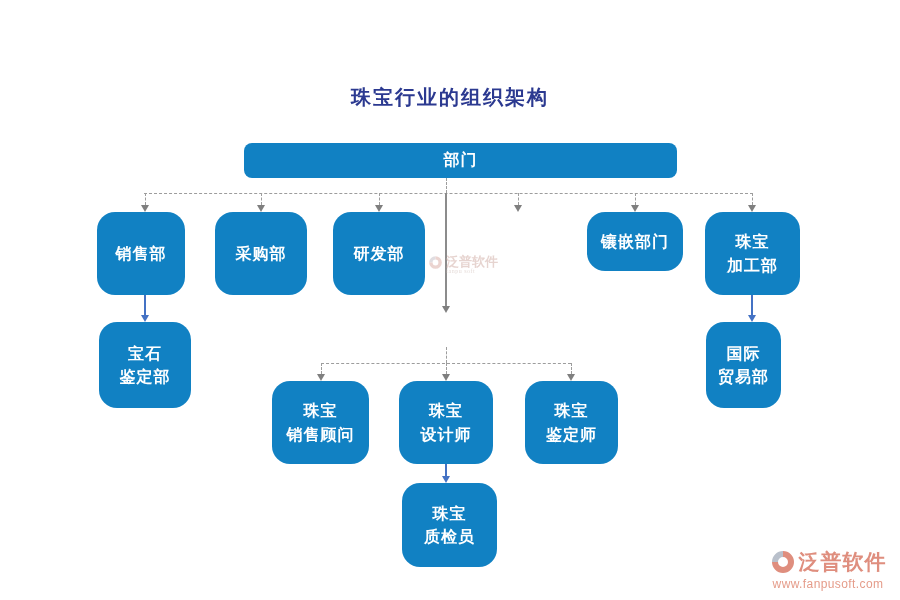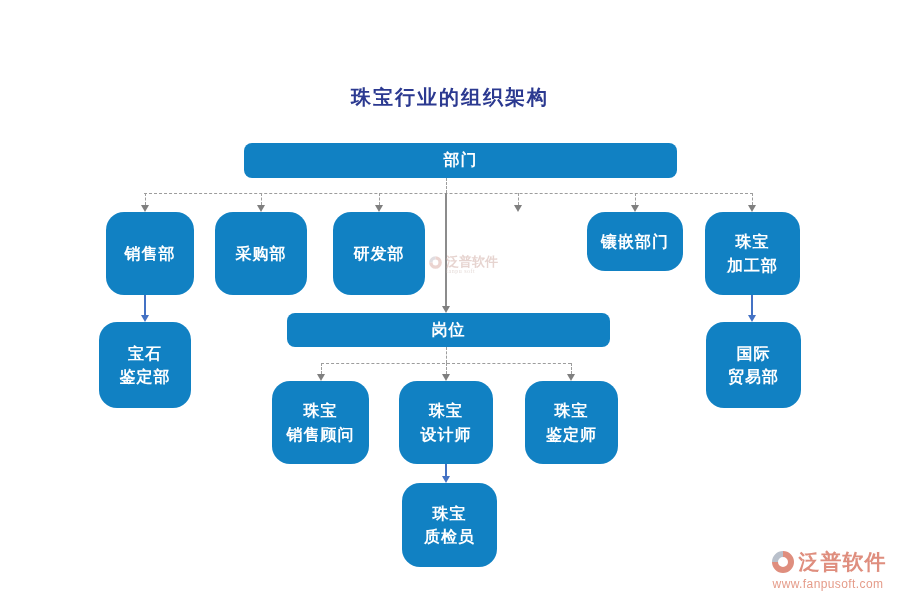--- a/index.html
+++ b/index.html
@@ -117,38 +117,37 @@
   <div class="vdash" style="left:518px; top:193px; height:12px;"></div>
   <div class="arr" style="left:514px; top:205px;"></div>
   <div class="vdash" style="left:635px; top:193px; height:12px;"></div>
   <div class="arr" style="left:631px; top:205px;"></div>
   <div class="vdash" style="left:752px; top:193px; height:12px;"></div>
   <div class="arr" style="left:748px; top:205px;"></div>
 
   <div class="vsolid" style="left:445px; top:193px; height:113px;"></div>
   <div class="arr" style="left:442px; top:306px;"></div>
 
-  <div class="node" style="left:106px;  top:212px; width:88px; height:83px;">销售部</div>
+  <div class="node" style="left:97px;  top:212px; width:88px; height:83px;">销售部</div>
   <div class="node" style="left:215px; top:212px; width:92px; height:83px;">采购部</div>
   <div class="node" style="left:333px; top:212px; width:92px; height:83px;">研发部</div>
   <div class="node" style="left:587px; top:212px; width:96px; height:59px;">镶嵌部门</div>
   <div class="node" style="left:705px; top:212px; width:95px; height:83px;">珠宝
 加工部</div>
 
   <div class="vblue" style="left:144px; top:295px; height:20px;"></div>
   <div class="arr blue" style="left:141px; top:315px;"></div>
   <div class="vblue" style="left:751px; top:295px; height:20px;"></div>
   <div class="arr blue" style="left:748px; top:315px;"></div>
 
   <div class="node" style="left:99px;  top:322px; width:92px; height:86px;">宝石
 鉴定部</div>
-  <div class="node" style="left:706px; top:322px; width:95px; height:86px;">国际
+  <div class="node" style="left:706px; top:322px; width:75px; height:86px;">国际
 贸易部</div>
 
-  <div class="bar" style="left:287px; top:313px; width:323px; height:34px;">岗位</div>
 
   <div class="vdash" style="left:446px; top:347px; height:16px;"></div>
   <div class="hdash" style="left:321px; top:363px; width:250px;"></div>
 
   <div class="vdash" style="left:321px; top:363px; height:11px;"></div>
   <div class="arr" style="left:317px; top:374px;"></div>
   <div class="vdash" style="left:446px; top:363px; height:11px;"></div>
   <div class="arr" style="left:442px; top:374px;"></div>
   <div class="vdash" style="left:571px; top:363px; height:11px;"></div>
   <div class="arr" style="left:567px; top:374px;"></div>

